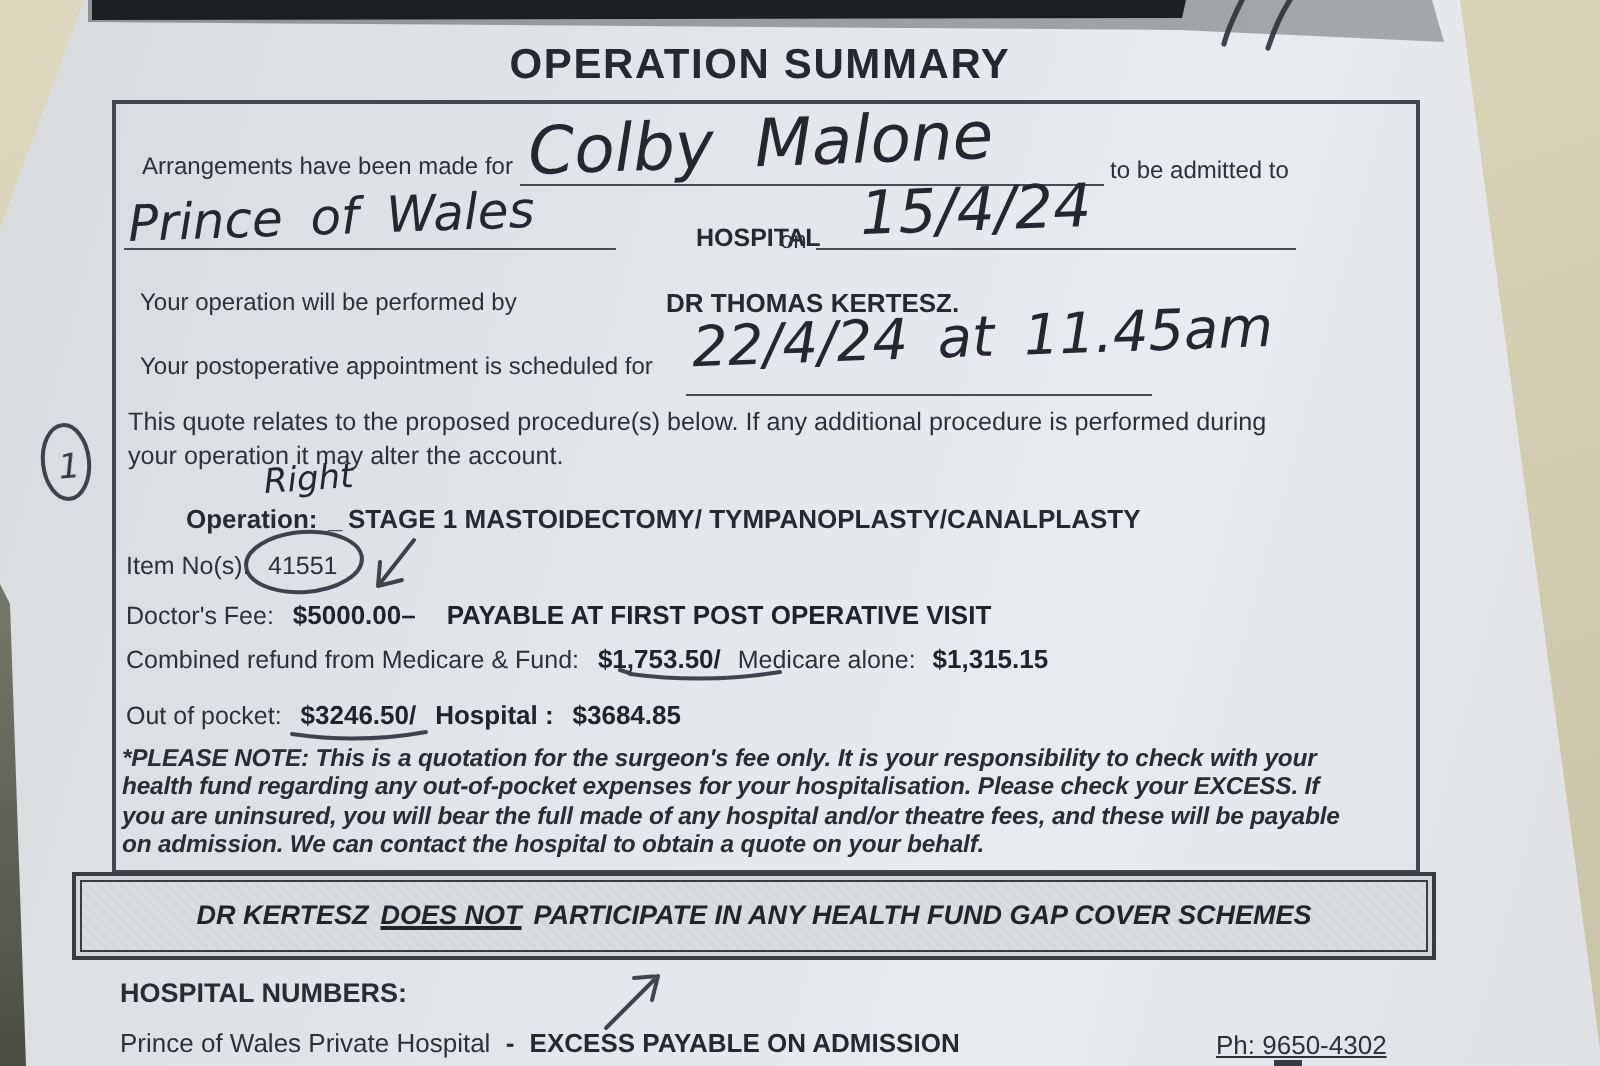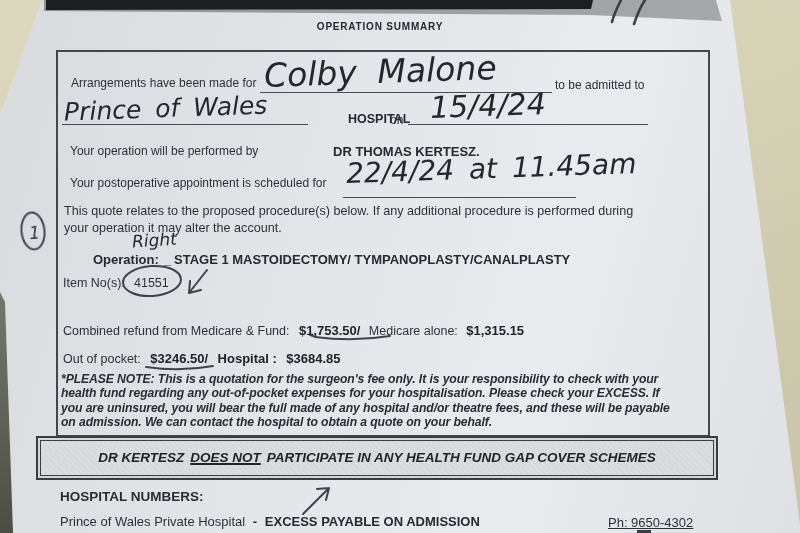--- a/index.html
+++ b/index.html
@@ -12,21 +12,21 @@
   .grey-strip{position:absolute;inset:0;
     clip-path:polygon(44px 0,716px 0,722px 21px,590px 15px,44px 11px);
     background:linear-gradient(to right,#8f9093,#a9aaac);}
   .black-bar{position:absolute;inset:0;
     clip-path:polygon(46px 0,593px 0,591px 9px,46px 10px);
     background:#1d1e20;}
   .left-dark{position:absolute;left:0;top:292px;width:14px;height:241px;
     clip-path:polygon(0 0,5px 10px,13px 100%,0 100%);
     background:linear-gradient(to bottom,#77786c,#4c4d43);}
   .title{position:absolute;left:120px;top:21px;width:520px;text-align:center;
-    font-weight:bold;font-size:10px;letter-spacing:.8px;color:#27282d;}
+    font-weight:bold;font-size:21px;letter-spacing:.8px;color:#27282d;}
   .box{position:absolute;left:56px;top:50px;width:650px;height:383px;
     border:2px solid #45464b;}
   .box *{position:absolute;}
   .lbl{font-size:12px;color:#2f3036;white-space:nowrap;}
   .b{font-weight:bold;color:#28292e;margin-left:28px;}
   .ul{border-bottom:1.5px solid #4a4b50;height:0;}
   .hw{font-family:"DejaVu Sans",sans-serif;font-style:italic;color:#26272e;
     white-space:nowrap;transform:rotate(-2deg);}
   .para{font-size:12.6px;line-height:16.5px;color:#2f3036;white-space:nowrap;}
   .para span{display:block;position:static;}
@@ -94,20 +94,25 @@
 
     <span class="hw" style="left:74px;top:178px;font-size:17px;transform:rotate(-4deg);">Right</span>
 
     <span class="lbl b" style="left:7px;top:200px;font-size:13px;">Operation:</span>
     <span class="lbl b" style="left:78px;top:200px;font-size:13px;">_</span>
     <span class="lbl b" style="left:88px;top:200px;font-size:13px;">STAGE 1 MASTOIDECTOMY/ TYMPANOPLASTY/CANALPLASTY</span>
 
     <span class="lbl" style="left:5px;top:224px;font-size:12.5px;">Item No(s):</span>
     <span class="lbl" style="left:76px;top:224px;font-size:12.5px;">41551</span>
 
+    <div class="moneyrow" style="left:5px;top:247px;">
+      <span class="m-lbl">Doctor's Fee:</span>
+      <span class="m-val" style="margin-left:5px;">$5000.00–</span>
+      <span class="m-val" style="margin-left:11px;">PAYABLE AT FIRST POST OPERATIVE VISIT</span>
+    </div>
 
     <div class="moneyrow" style="left:5px;top:269px;">
       <span class="m-lbl">Combined refund from Medicare &amp; Fund:</span>
       <span class="m-val" style="margin-left:5px;">$1,753.50/</span>
       <span class="m-lbl" style="margin-left:4px;">Medicare alone:</span>
       <span class="m-val" style="margin-left:4px;">$1,315.15</span>
     </div>
 
     <div class="moneyrow" style="left:5px;top:297px;">
       <span class="m-lbl">Out of pocket:</span>

